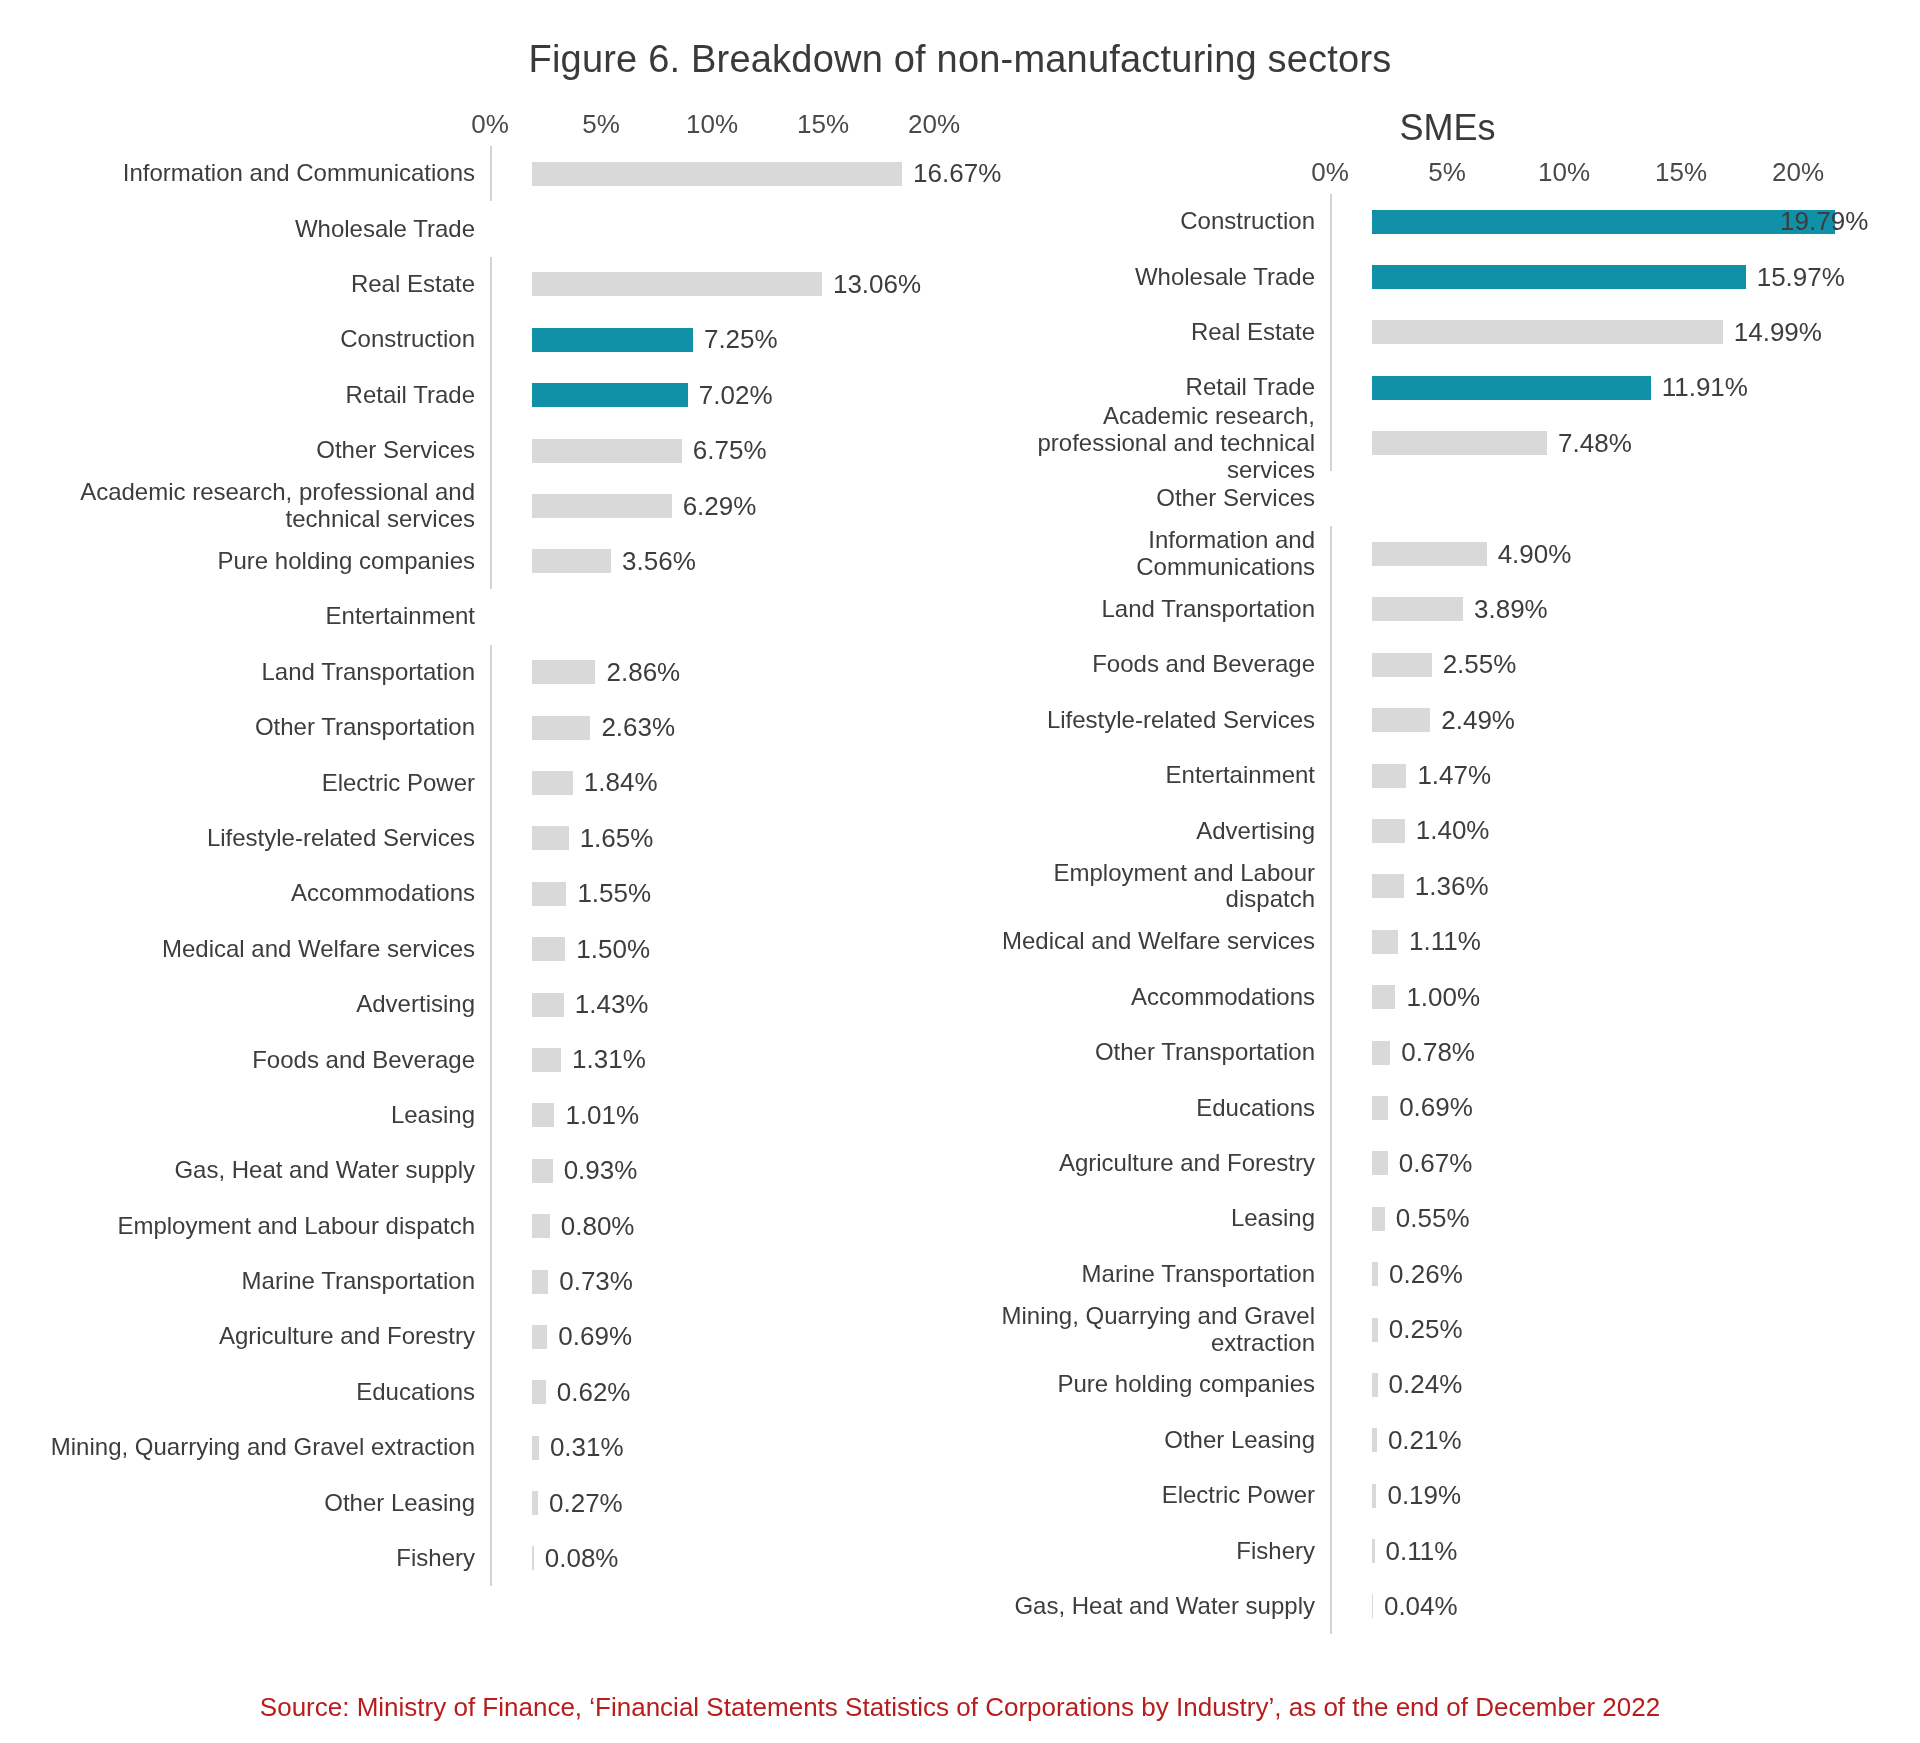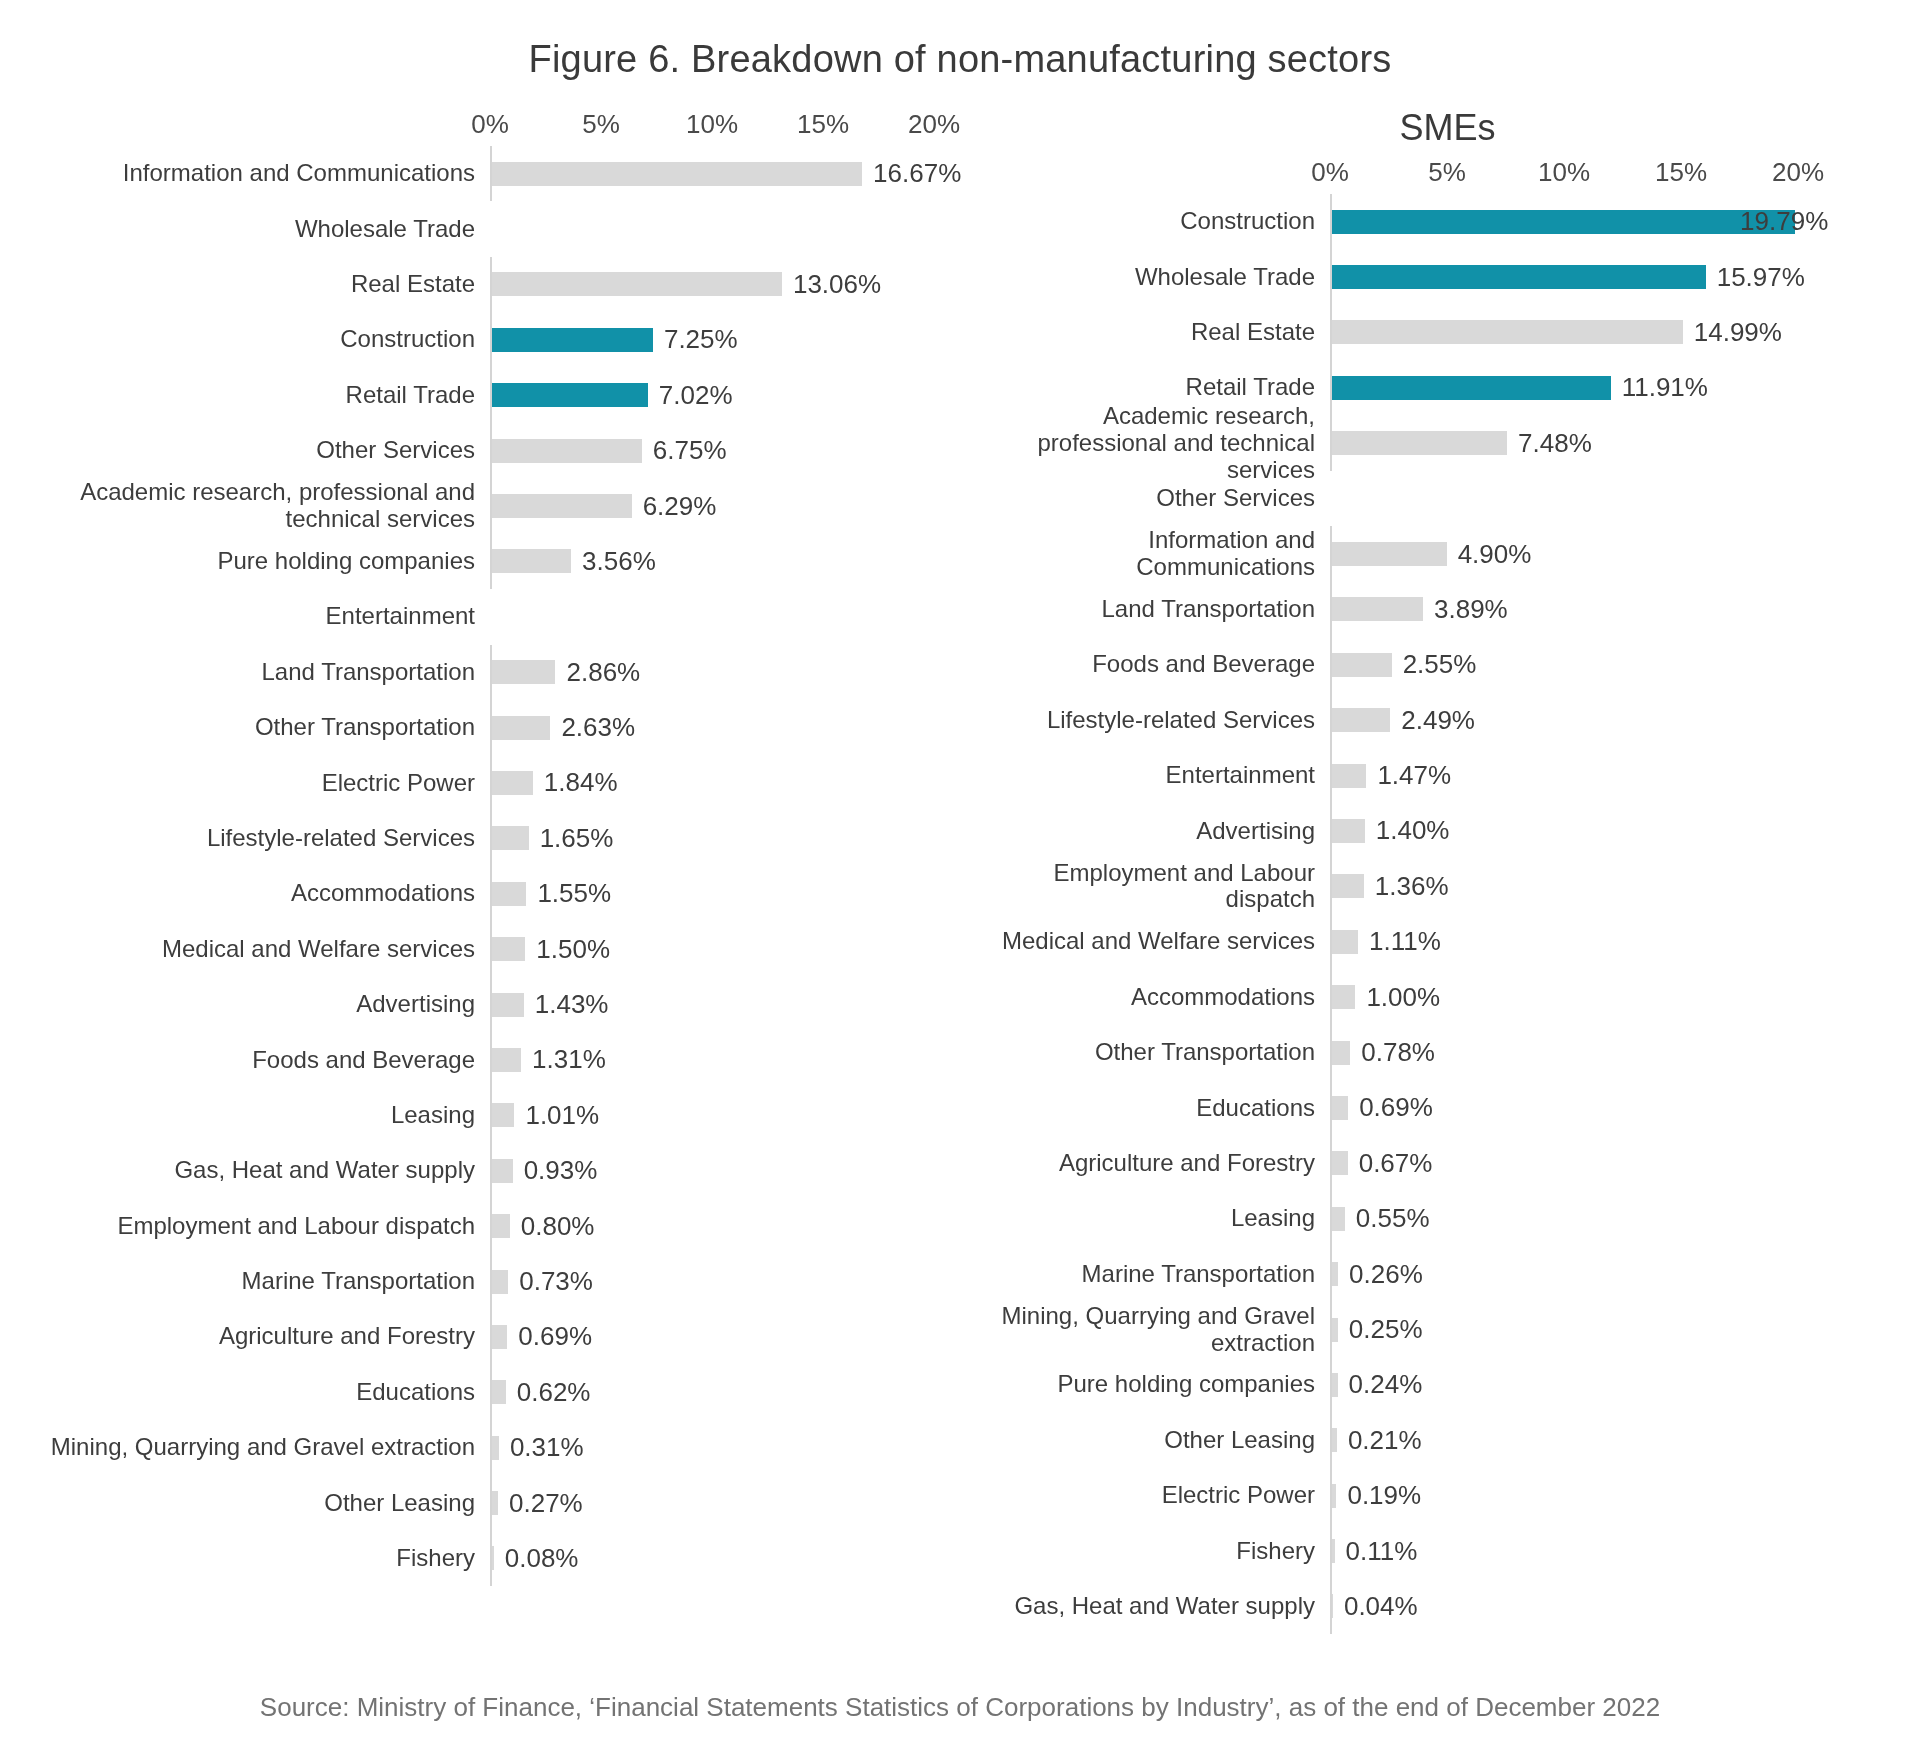--- a/index.html
+++ b/index.html
@@ -70,41 +70,42 @@
     color: #3d3d3d;
   }
   .track {
     position: relative;
     flex: 1 1 auto;
     height: 100%;
     display: flex;
     align-items: center;
     border-left: 2px solid #d4d4d4;
     overflow: visible;
+    padding-left: 40px;
   }
   .bar {
     height: 24px;
     flex: 0 0 auto;
   }
   .value {
     margin-left: 11px;
     font-size: 26px;
     color: #3d3d3d;
     white-space: nowrap;
     position: relative;
     z-index: 2;
   }
   .value--overlap { margin-left: -55px; }
   .source-note {
     position: absolute;
     top: 1692px; left: 0;
     width: 100%;
     text-align: center;
     font-size: 26px;
-    color: #737373;
+    color: #b91c1c;
   }
 </style>
 </head>
 <body>
 
 <div class="page">
 
   <div class="figure-title">Figure 6. Breakdown of non-manufacturing sectors</div>
 
   <section class="chart chart--les">

